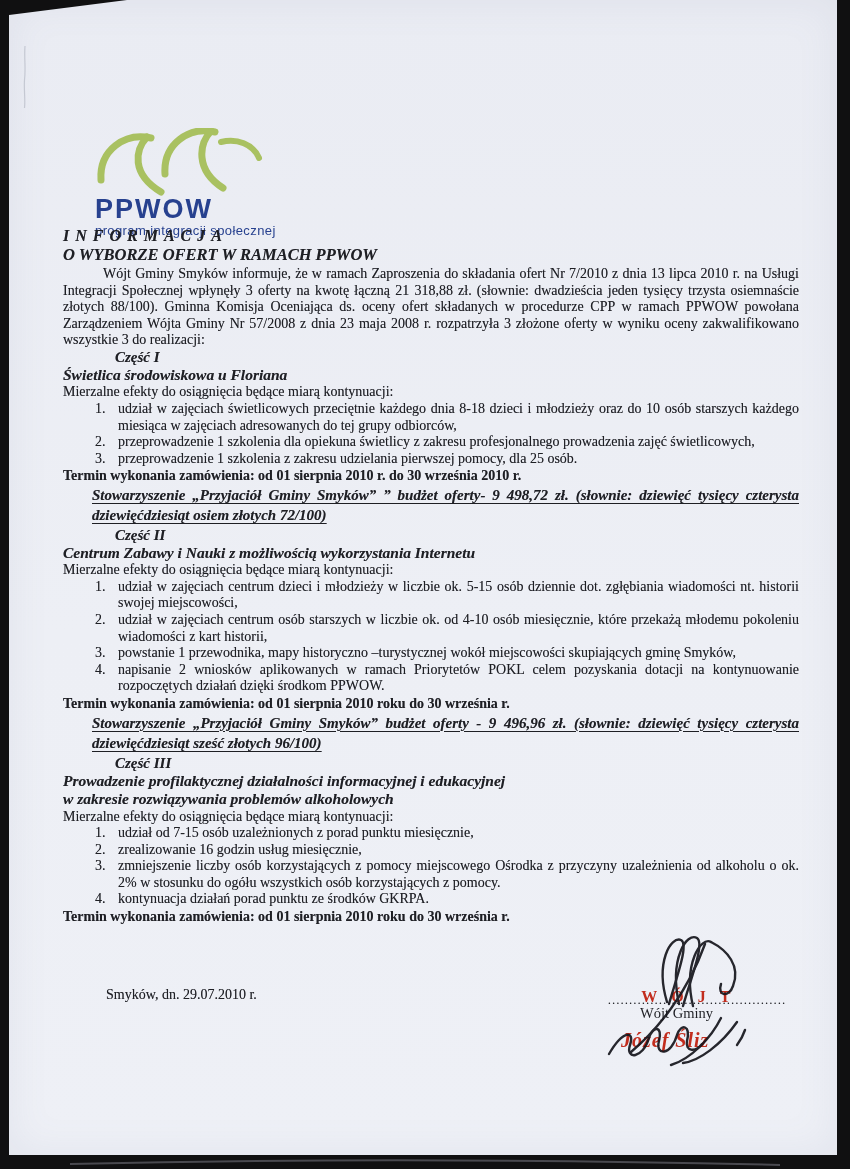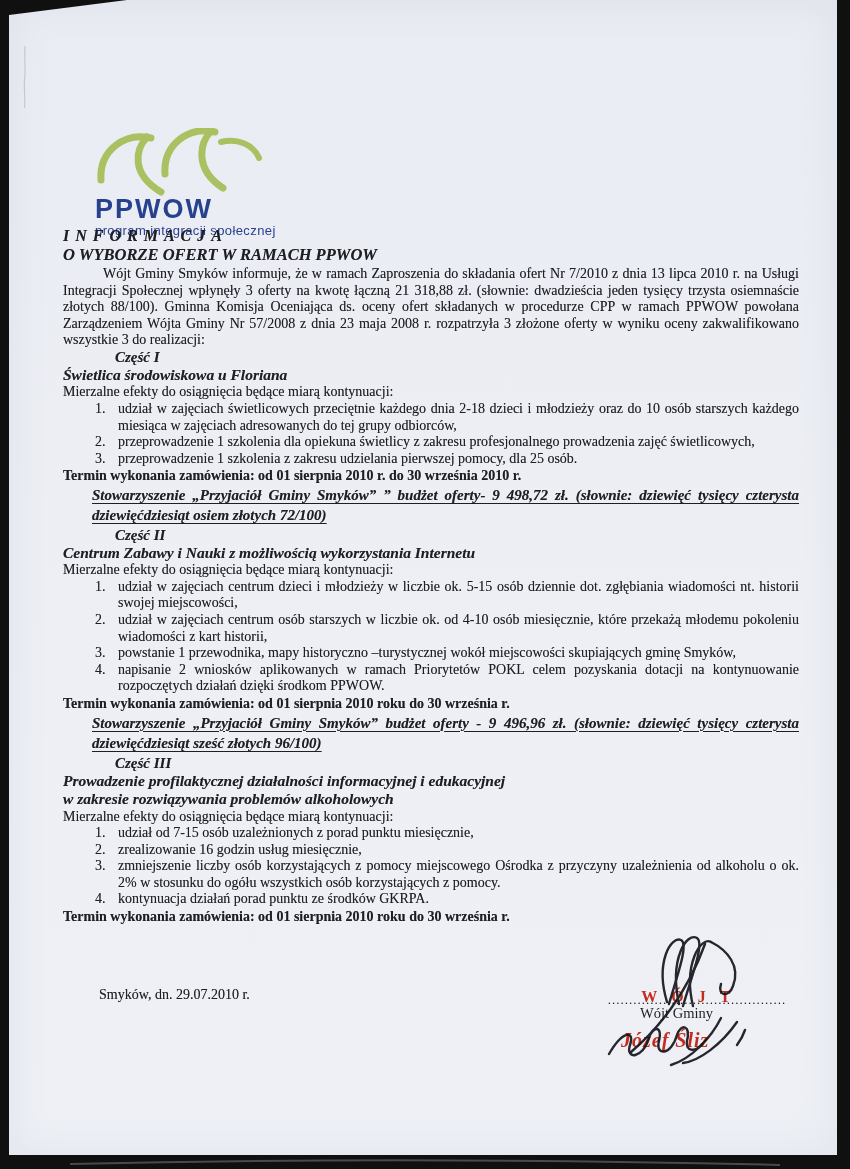--- a/index.html
+++ b/index.html
@@ -52,21 +52,21 @@
   .li .num { width:23px; flex:0 0 23px; }
   .li .txt { flex:1; text-align:justify; }
   .deadline { font-weight:bold; font-size:14px; line-height:17.5px; }
   .winner {
     font-weight:bold; font-style:italic; font-size:15px; line-height:20.5px;
     text-align:justify; text-decoration:underline; text-decoration-thickness:1.4px;
     text-underline-offset:3px; margin-bottom:1px;margin-left:29px;
   }
   .content > * { text-shadow:0 0 .4px rgba(20,20,30,.45); }
 
-  .date-line { position:absolute; left:90px; top:987px; font-size:14px; text-shadow:0 0 .4px rgba(20,20,30,.45); }
+  .date-line { position:absolute; left:97px; top:987px; font-size:14px; text-shadow:0 0 .4px rgba(20,20,30,.45); }
 
   
   .signature { position:absolute; left:560px; top:932px; width:260px; height:145px; }
   .sig-ink { position:absolute; left:0; top:0; width:260px; height:145px; z-index:3; pointer-events:none; }
   .dotline { position:absolute; left:18px; top:58px; width:220px; height:18px; text-align:center; z-index:1; }
   .dots { font-size:13px; letter-spacing:1px; color:#202126; }
   .stamp-title {
     position:absolute; left:50%; top:-2px; transform:translateX(-54%);
     font-weight:bold; font-size:16px; letter-spacing:14px; color:#c22d1e; z-index:2; white-space:nowrap;
   }
@@ -105,21 +105,21 @@
     <div class="content">
       <div class="doc-title">INFORMACJA</div>
       <div class="doc-subtitle">O WYBORZE OFERT W RAMACH PPWOW</div>
       <p class="intro">Wójt Gminy Smyków informuje, że w ramach Zaproszenia do składania ofert Nr 7/2010 z dnia 13 lipca 2010 r. na Usługi Integracji Społecznej wpłynęły 3 oferty na kwotę łączną 21 318,88 zł. (słownie: dwadzieścia jeden tysięcy trzysta osiemnaście złotych 88/100). Gminna Komisja Oceniająca ds. oceny ofert składanych w procedurze CPP w ramach PPWOW powołana Zarządzeniem Wójta Gminy Nr 57/2008 z dnia 23 maja 2008 r. rozpatrzyła 3 złożone oferty w wyniku oceny zakwalifikowano wszystkie 3 do realizacji:</p>
 
       <div class="part-label">Część I</div>
       <div class="sec-title">Świetlica środowiskowa u Floriana</div>
       <div class="metrics">Mierzalne efekty do osiągnięcia będące miarą kontynuacji:</div>
       <div class="li">
         <span class="num">1.</span>
-        <span class="txt">udział w zajęciach świetlicowych przeciętnie każdego dnia 2-18 dzieci i młodzieży oraz do 10 osób starszych każdego miesiąca w zajęciach adresowanych do tej grupy odbiorców,</span>
+        <span class="txt">udział w zajęciach świetlicowych przeciętnie każdego dnia 8-18 dzieci i młodzieży oraz do 10 osób starszych każdego miesiąca w zajęciach adresowanych do tej grupy odbiorców,</span>
       </div>
       <div class="li">
         <span class="num">2.</span>
         <span class="txt">przeprowadzenie 1 szkolenia dla opiekuna świetlicy z zakresu profesjonalnego prowadzenia zajęć świetlicowych,</span>
       </div>
       <div class="li">
         <span class="num">3.</span>
         <span class="txt">przeprowadzenie 1 szkolenia z zakresu udzielania pierwszej pomocy, dla 25 osób.</span>
       </div>
       <div class="deadline">Termin wykonania zamówienia: od 01 sierpnia 2010 r. do 30 września 2010 r.</div>

